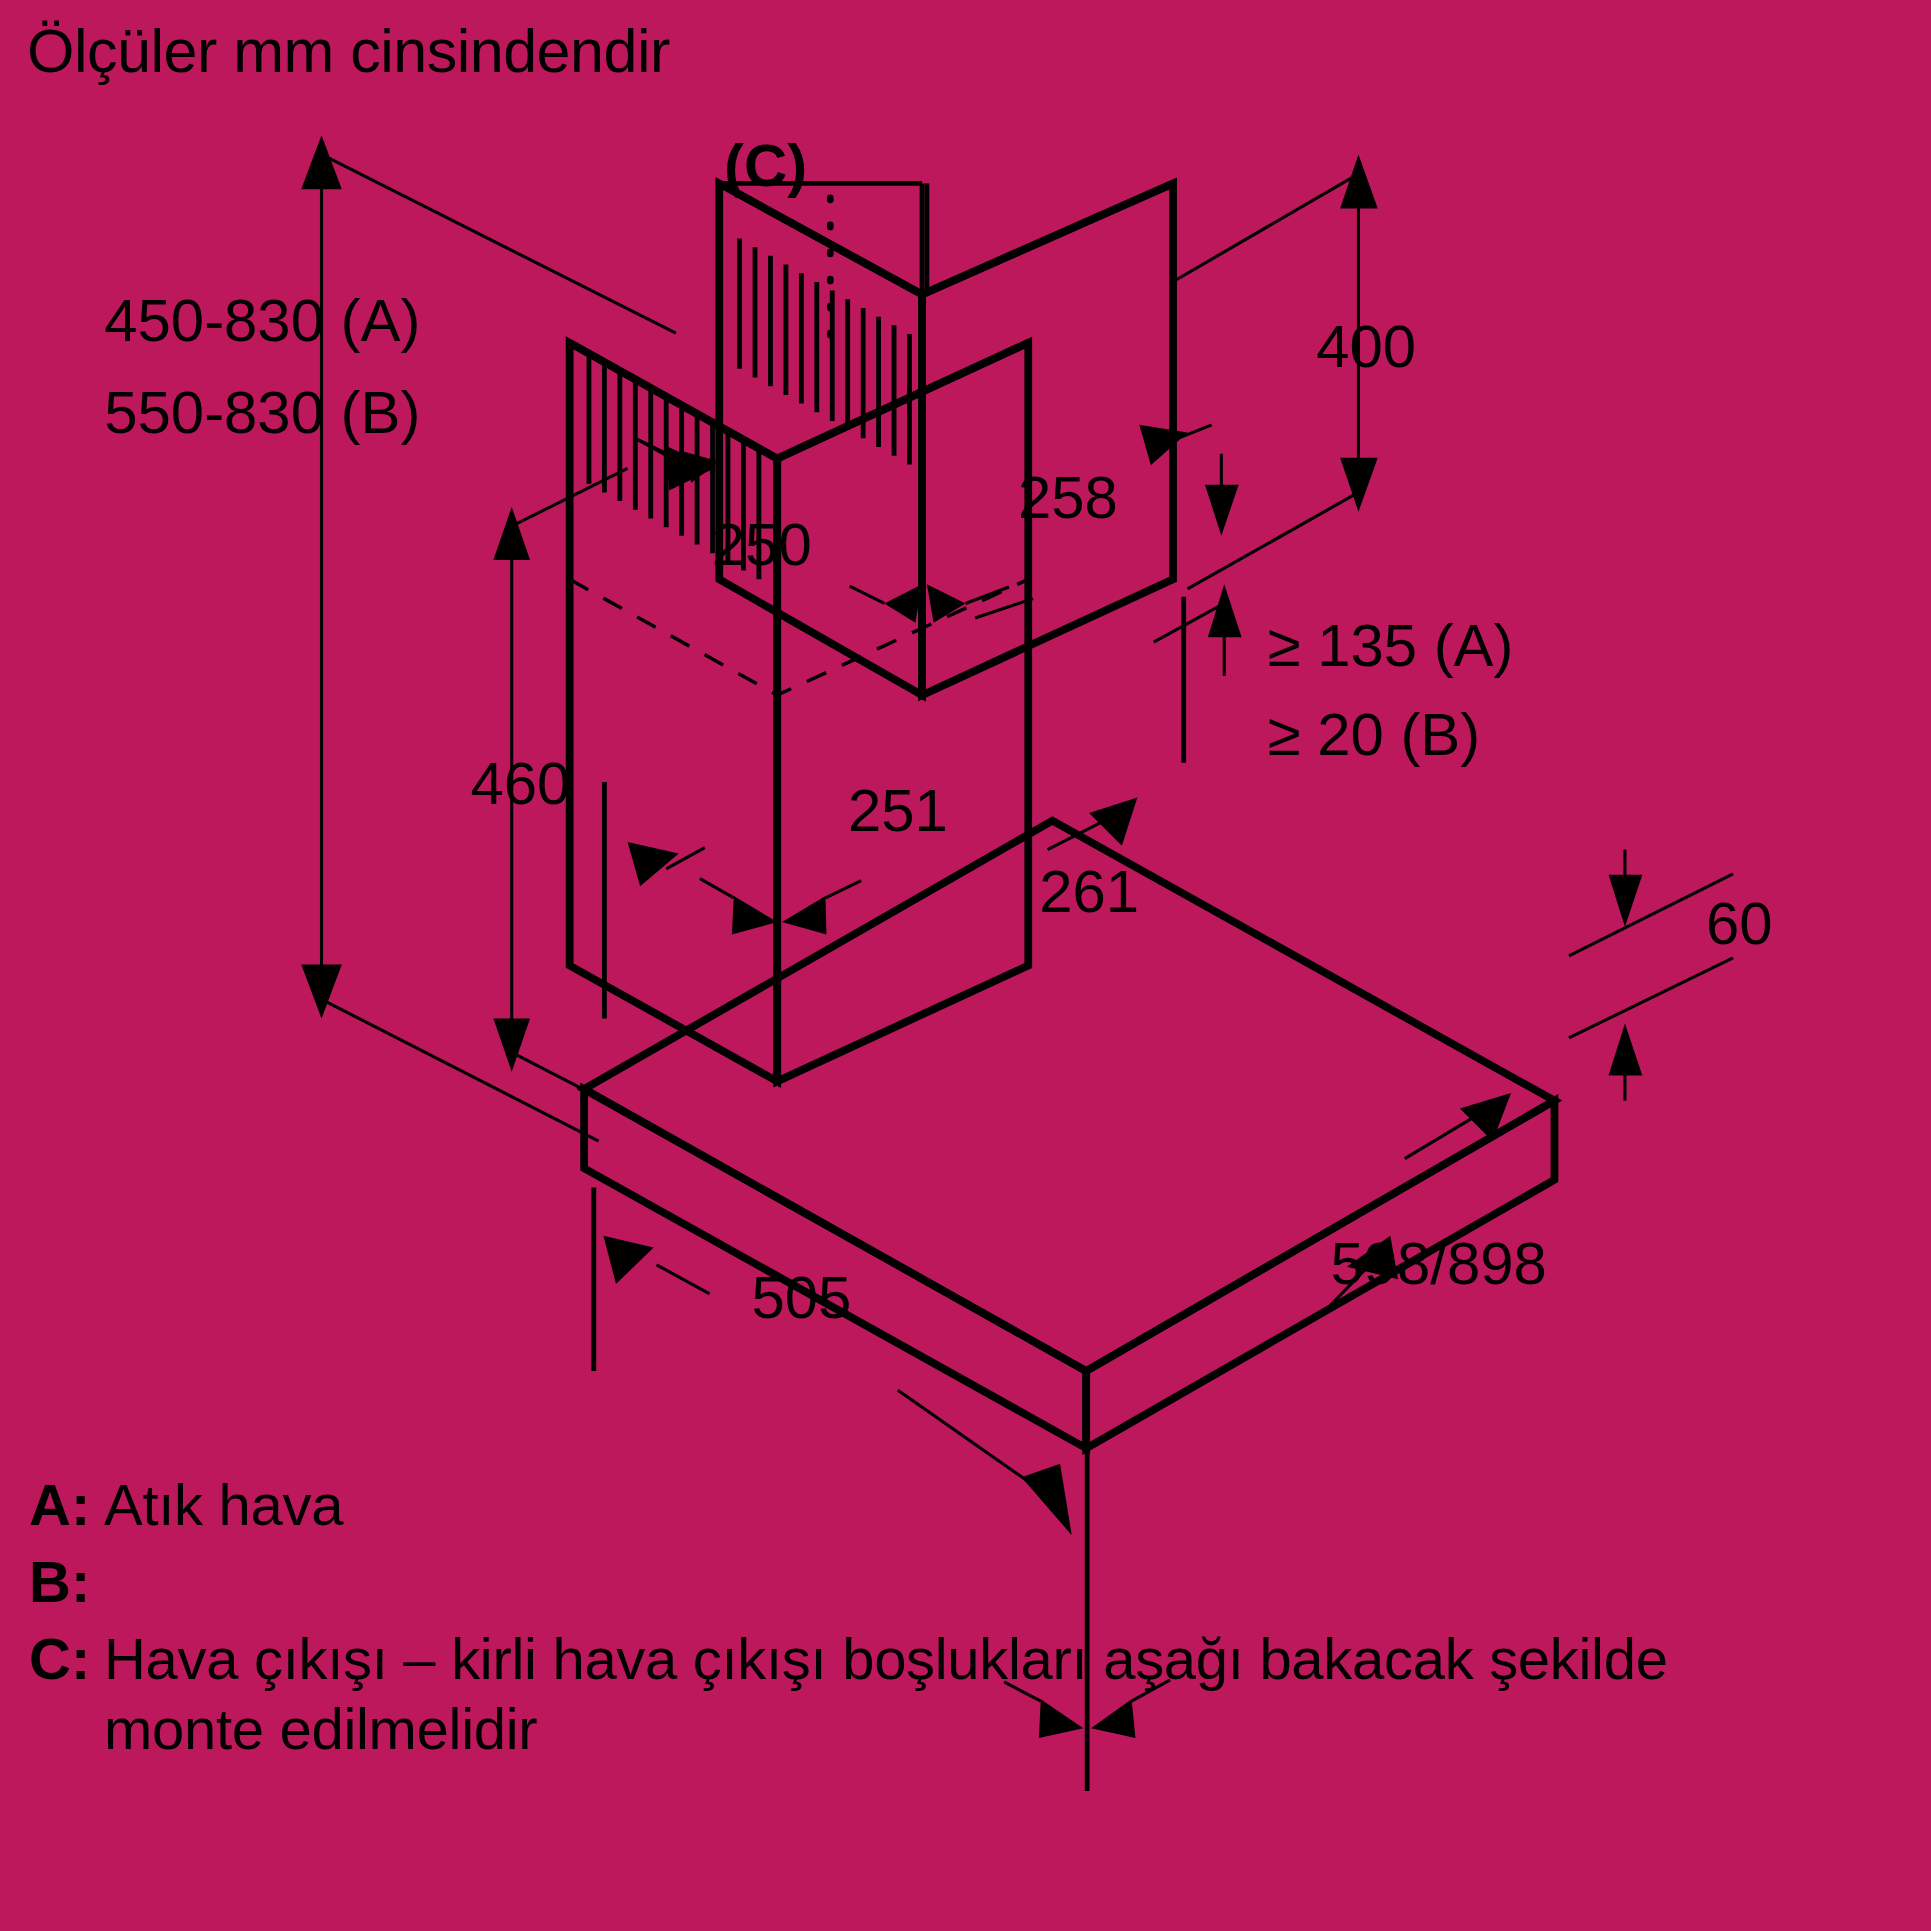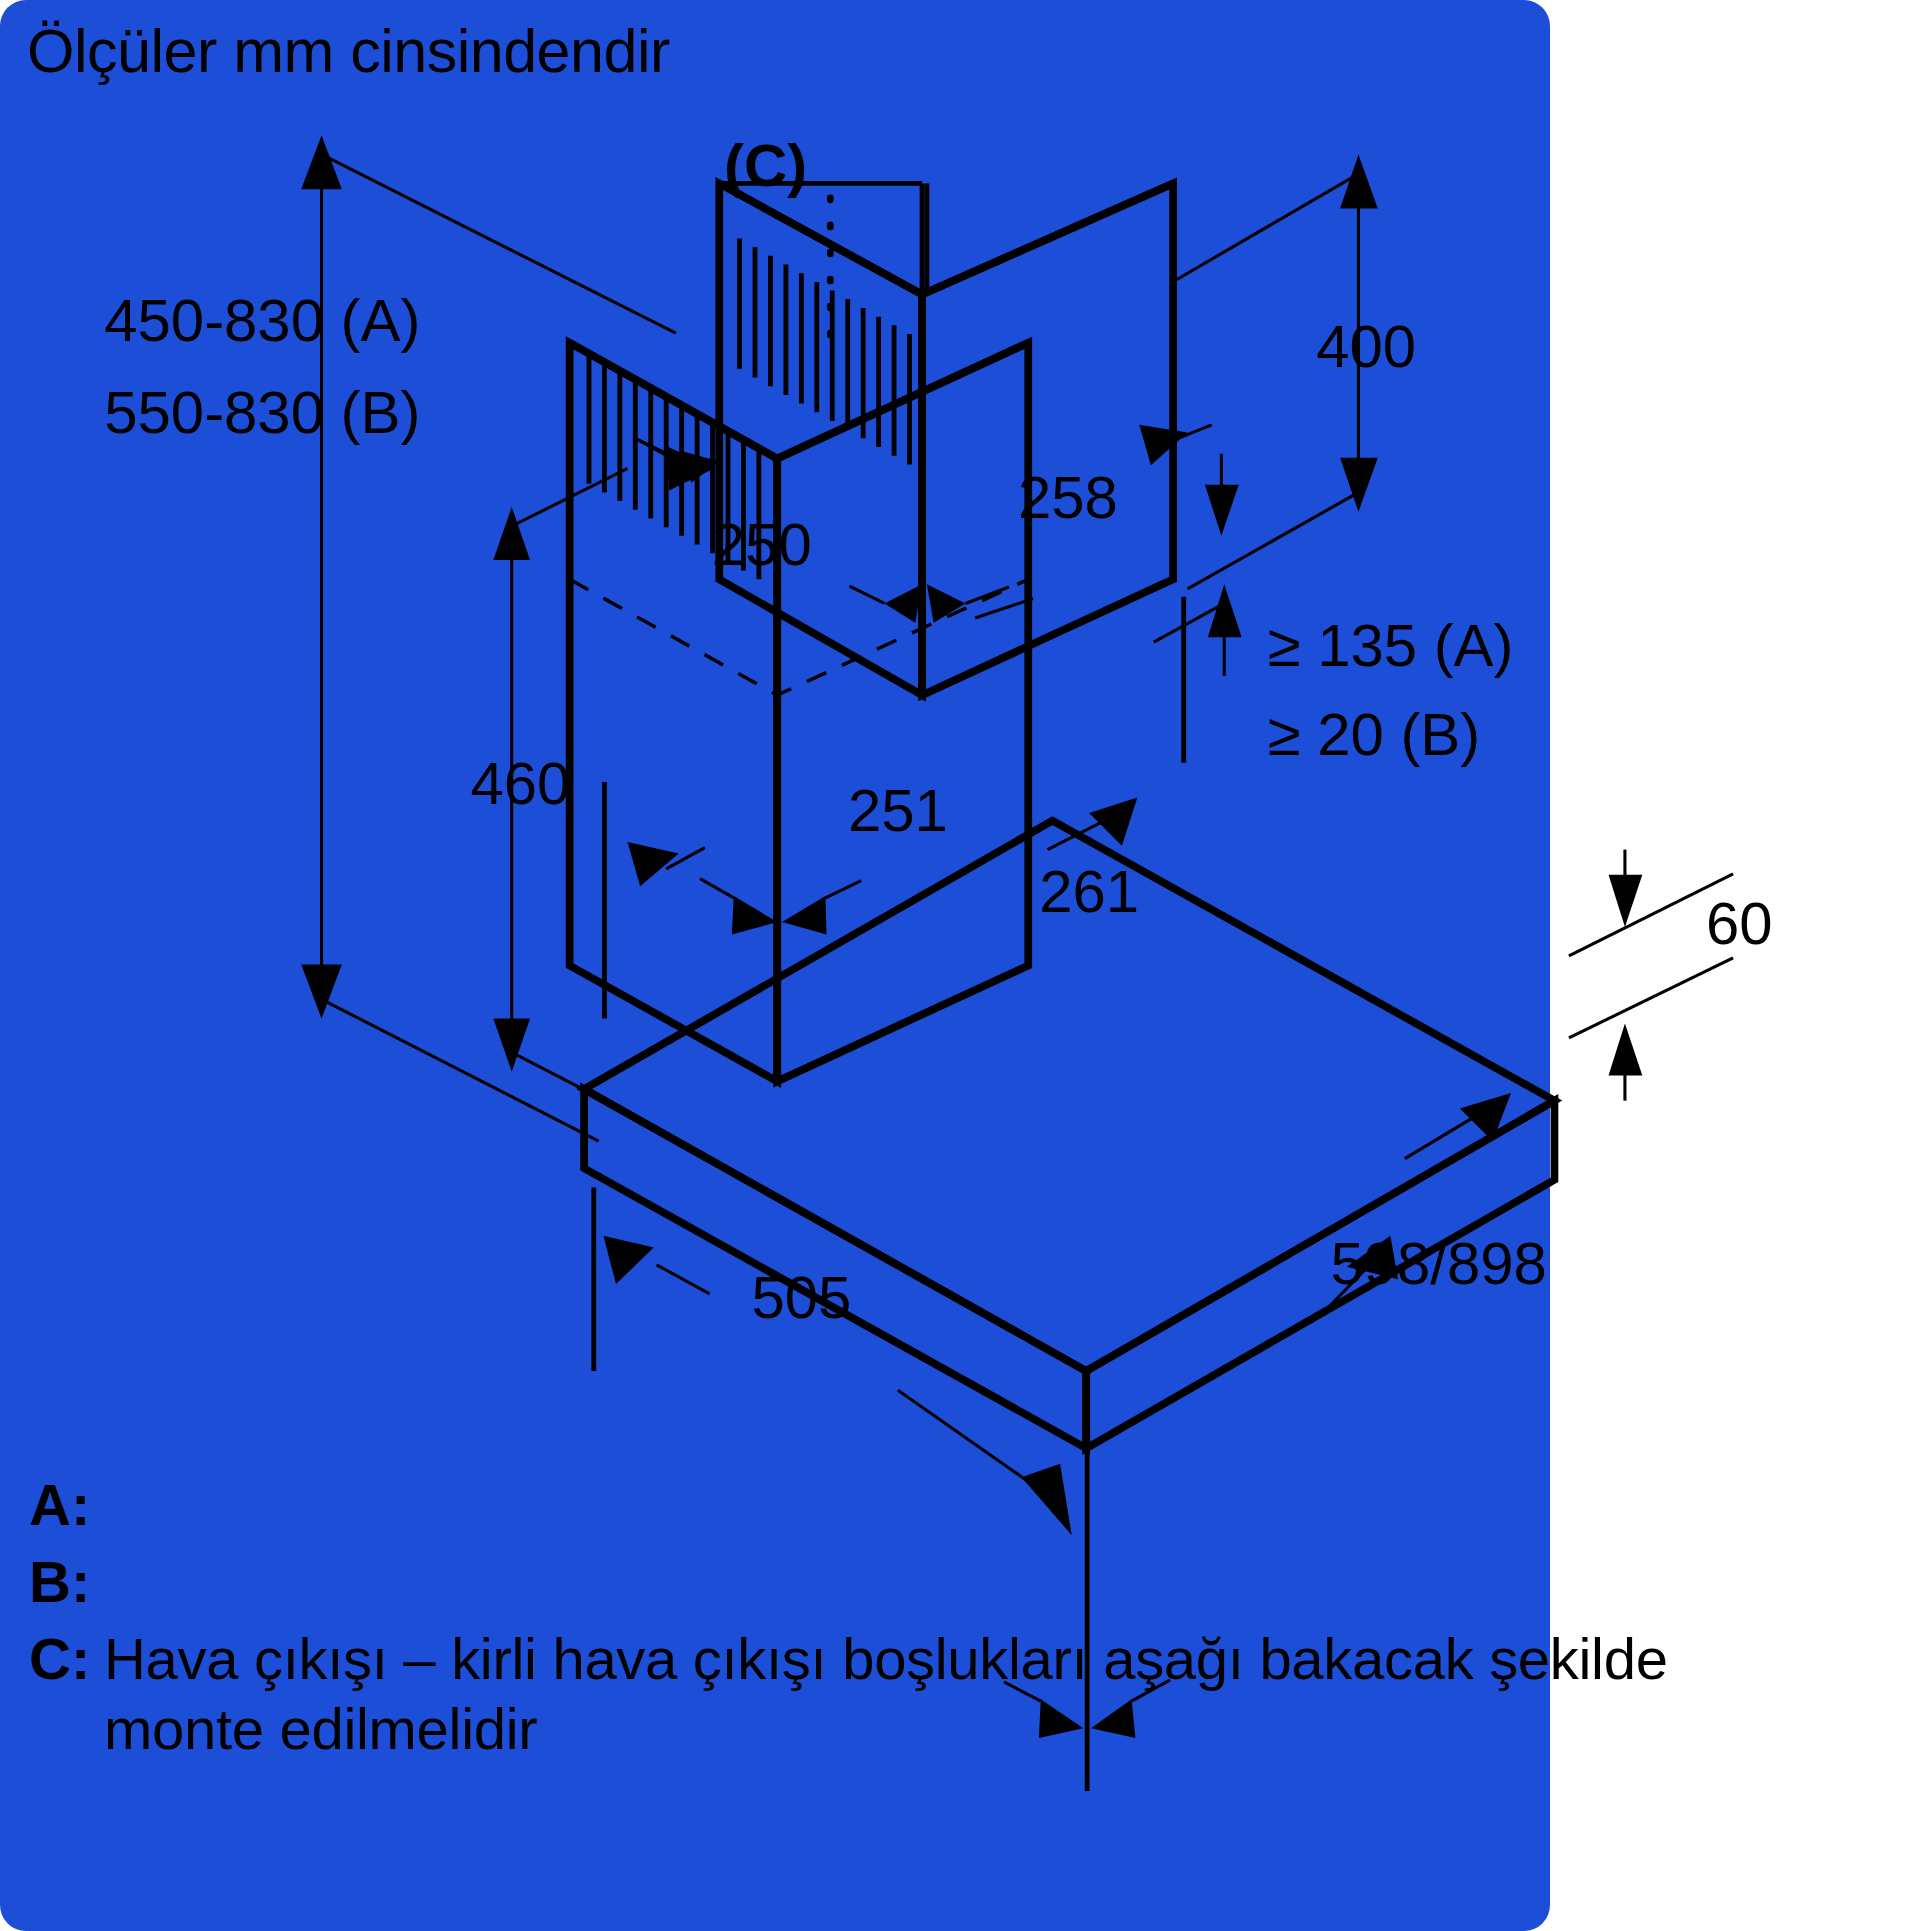--- a/index.html
+++ b/index.html
@@ -9,24 +9,23 @@
   }
   body {
     width: 1931px;
     height: 1931px;
     font-family: "Liberation Sans", sans-serif;
     color: #000000;
     overflow: hidden;
   }
   #root {
     position: relative;
-    width: 1550px;
+    width: 1931px;
     height: 1931px;
-    background: #1d4ed8;
-    border-radius: 26px;
+    background: #be185d;
   }
   .drawing {
     position: absolute;
     left: 0;
     top: 0;
     width: 1931px;
     height: 1931px;
   }
   
   .title {
@@ -275,20 +274,21 @@
       <text class="dim" x="830" y="1365" text-anchor="middle">505</text>
 
     </g>
 
   </svg>
 
   <div class="legend">
 
     <div class="legend-row">
       <span class="legend-key">A:</span>
+      <span class="legend-text">Atık hava</span>
     </div>
 
     <div class="legend-row">
       <span class="legend-key">B:</span>
     </div>
 
     <div class="legend-row">
       <span class="legend-key">C:</span>
       <span class="legend-text wrap">Hava çıkışı – kirli hava çıkışı boşlukları aşağı bakacak şekilde monte edilmelidir</span>
     </div>

